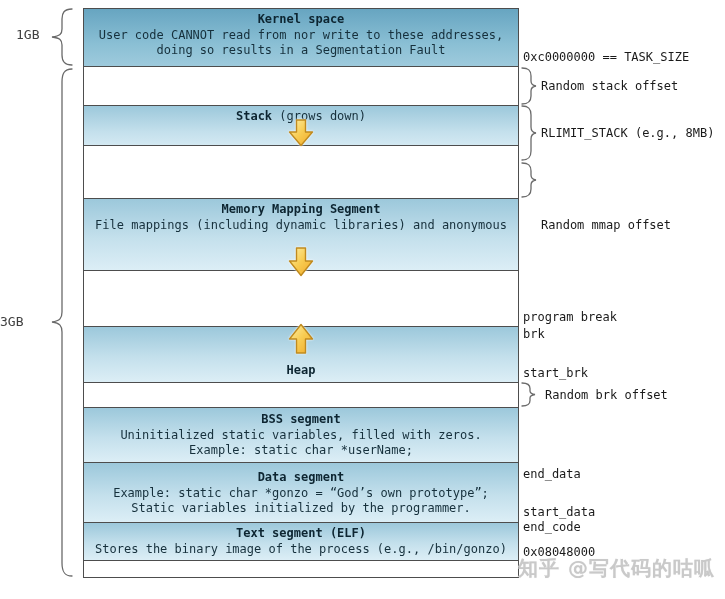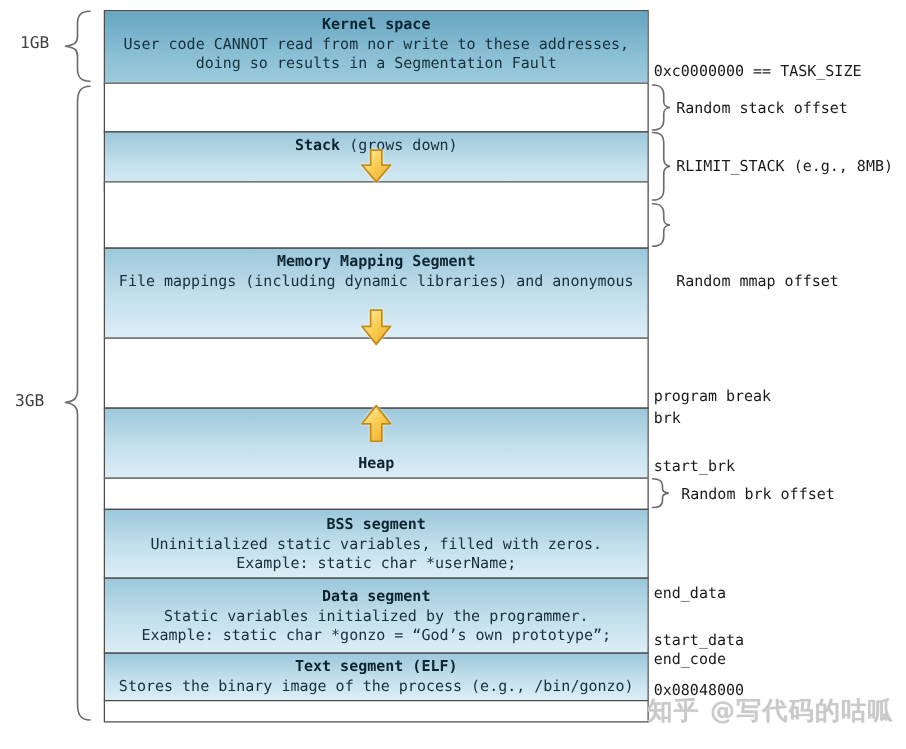--- a/index.html
+++ b/index.html
@@ -55,21 +55,21 @@
         <stop offset="1" stop-color="#f0a828"></stop>
       </linearGradient>
     </defs>
   </svg>
 
   <div class="llabel" style="top:27px; left:16px;">1GB</div>
   <svg class="brace" style="top:8px; left:48px;" width="26" height="58" viewBox="0 0 26 58">
     <path d="M24,1 C16,1 14,5 14,11 L14,21 C14,26 12,28 4,29 C12,30 14,32 14,37 L14,47 C14,53 16,57 24,57"></path>
   </svg>
 
-  <div class="llabel" style="top:314px; left:12px;">3GB</div>
+  <div class="llabel" style="top:314px; left:0;">3GB</div>
   <svg class="brace" style="top:68px; left:48px;" width="26" height="509" viewBox="0 0 26 509">
     <path d="M24,1 C16,1 14,6 14,14 L14,244 C14,250 12,253 4,254 C12,255 14,258 14,264 L14,495 C14,503 16,508 24,508"></path>
   </svg>
 
   <div class="box dark pad3" style="top:8px; height:60px;">
     <div class="title">Kernel space</div>
     <div>User code CANNOT read from nor write to these addresses,</div>
     <div>doing so results in a Segmentation Fault</div>
   </div>
 
@@ -95,22 +95,22 @@
   <div class="box white" style="top:382px; height:26px;"></div>
 
   <div class="box blue pad4" style="top:407px; height:56px;">
     <div class="title">BSS segment</div>
     <div>Uninitialized static variables, filled with zeros.</div>
     <div>Example: static char *userName;</div>
   </div>
 
   <div class="box blue pad7" style="top:462px; height:61px;">
     <div class="title">Data segment</div>
+    <div>Example: static char *gonzo = “God’s own prototype”;</div>
     <div>Static variables initialized by the programmer.</div>
-    <div>Example: static char *gonzo = “God’s own prototype”;</div>
   </div>
 
   <div class="box blue pad3" style="top:522px; height:39px;">
     <div class="title">Text segment (ELF)</div>
     <div>Stores the binary image of the process (e.g., /bin/gonzo)</div>
   </div>
 
   <div class="box white" style="top:560px; height:18px;"></div>
 
   <svg class="arrow" style="top:119px; left:288px;" width="26" height="28" viewBox="0 0 26 28">

